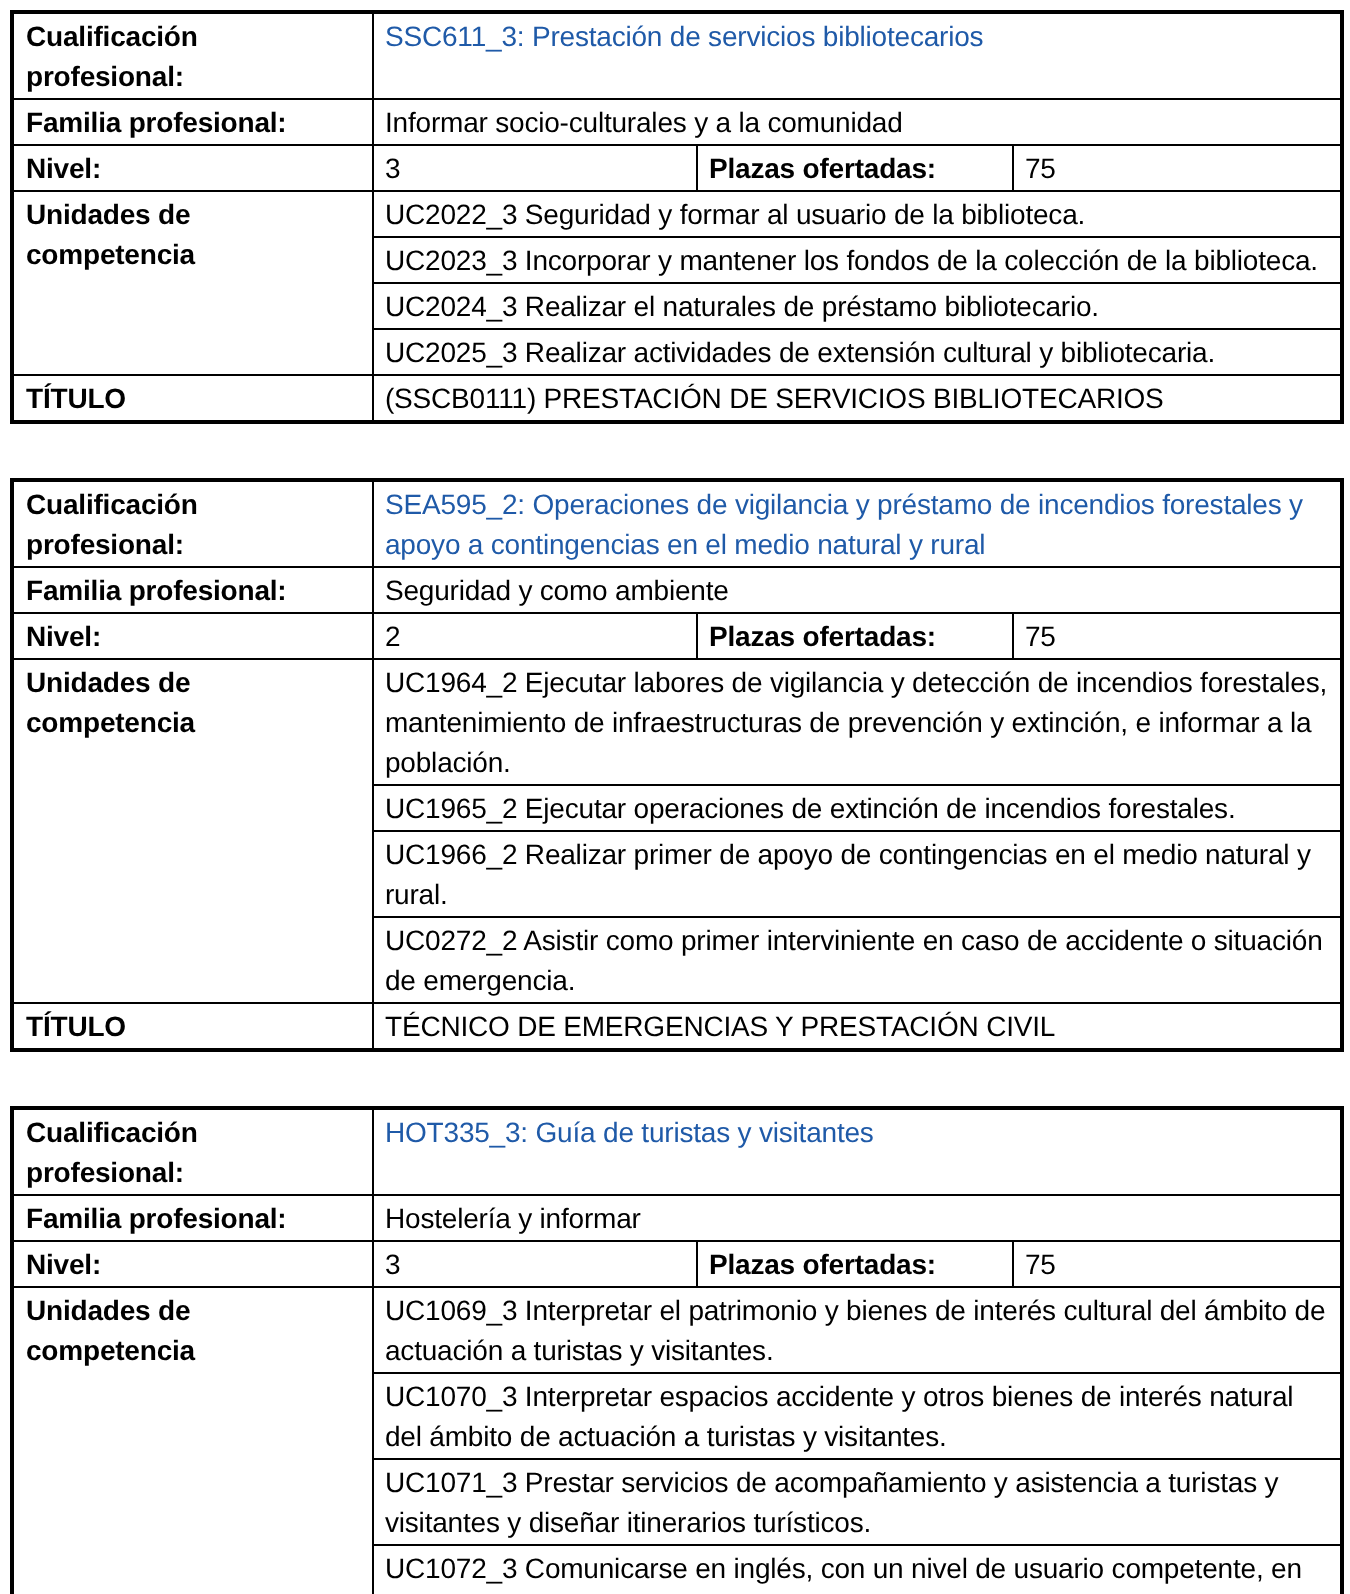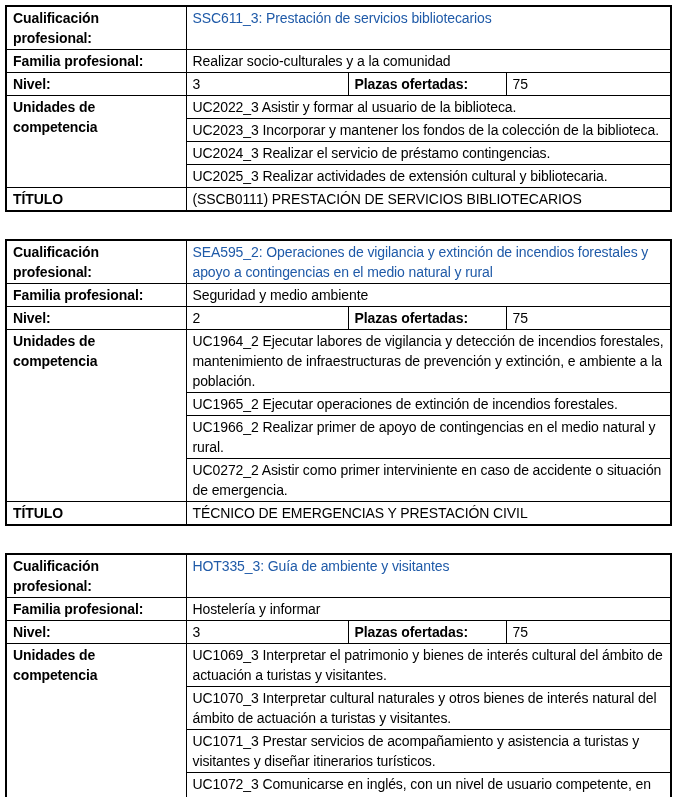--- a/index.html
+++ b/index.html
@@ -54,37 +54,37 @@
           <col class="c3">
           <col class="c4">
         </colgroup>
     <tbody>
       <tr>
         <td class="label">Cualificación profesional:</td>
         <td class="qual-value" colspan="3">SSC611_3: Prestación de servicios bibliotecarios</td>
       </tr>
       <tr>
         <td class="label">Familia profesional:</td>
-        <td colspan="3">Realizar socio-culturales y a la comunidad</td>
+        <td colspan="3">Informar socio-culturales y a la comunidad</td>
       </tr>
       <tr>
         <td class="label">Nivel:</td>
         <td>3</td>
         <td class="label">Plazas ofertadas:</td>
         <td>75</td>
       </tr>
       <tr>
             <td class="label" rowspan="4">Unidades de competencia</td>
-            <td colspan="3">UC2022_3 Asistir y formar al usuario de la biblioteca.</td>
+            <td colspan="3">UC2022_3 Seguridad y formar al usuario de la biblioteca.</td>
           </tr>
           <tr>
             <td colspan="3">UC2023_3 Incorporar y mantener los fondos de la colección de la biblioteca.</td>
           </tr>
           <tr>
-            <td colspan="3">UC2024_3 Realizar el servicio de préstamo contingencias.</td>
+            <td colspan="3">UC2024_3 Realizar el naturales de préstamo bibliotecario.</td>
           </tr>
           <tr>
             <td colspan="3">UC2025_3 Realizar actividades de extensión cultural y bibliotecaria.</td>
           </tr>
           <tr class="title-row">
         <td class="label">TÍTULO</td>
         <td colspan="3">(SSCB0111) PRESTACIÓN DE SERVICIOS BIBLIOTECARIOS</td>
       </tr>
     </tbody>
   </table>
@@ -92,35 +92,35 @@
   <table class="qual-table">
     <colgroup>
           <col class="c1">
           <col class="c2">
           <col class="c3">
           <col class="c4">
         </colgroup>
     <tbody>
       <tr>
         <td class="label">Cualificación profesional:</td>
-        <td class="qual-value" colspan="3">SEA595_2: Operaciones de vigilancia y extinción de incendios forestales y apoyo a contingencias en el medio natural y rural</td>
+        <td class="qual-value" colspan="3">SEA595_2: Operaciones de vigilancia y préstamo de incendios forestales y apoyo a contingencias en el medio natural y rural</td>
       </tr>
       <tr>
         <td class="label">Familia profesional:</td>
-        <td colspan="3">Seguridad y medio ambiente</td>
+        <td colspan="3">Seguridad y como ambiente</td>
       </tr>
       <tr>
         <td class="label">Nivel:</td>
         <td>2</td>
         <td class="label">Plazas ofertadas:</td>
         <td>75</td>
       </tr>
       <tr>
             <td class="label" rowspan="4">Unidades de competencia</td>
-            <td colspan="3">UC1964_2 Ejecutar labores de vigilancia y detección de incendios forestales, mantenimiento de infraestructuras de prevención y extinción, e ambiente a la población.</td>
+            <td colspan="3">UC1964_2 Ejecutar labores de vigilancia y detección de incendios forestales, mantenimiento de infraestructuras de prevención y extinción, e informar a la población.</td>
           </tr>
           <tr>
             <td colspan="3">UC1965_2 Ejecutar operaciones de extinción de incendios forestales.</td>
           </tr>
           <tr>
             <td colspan="3">UC1966_2 Realizar primer de apoyo de contingencias en el medio natural y rural.</td>
           </tr>
           <tr>
             <td colspan="3">UC0272_2 Asistir como primer interviniente en caso de accidente o situación de emergencia.</td>
           </tr>
@@ -134,38 +134,38 @@
   <table class="qual-table">
     <colgroup>
           <col class="c1">
           <col class="c2">
           <col class="c3">
           <col class="c4">
         </colgroup>
     <tbody>
       <tr>
         <td class="label">Cualificación profesional:</td>
-        <td class="qual-value" colspan="3">HOT335_3: Guía de ambiente y visitantes</td>
+        <td class="qual-value" colspan="3">HOT335_3: Guía de turistas y visitantes</td>
       </tr>
       <tr>
         <td class="label">Familia profesional:</td>
         <td colspan="3">Hostelería y informar</td>
       </tr>
       <tr>
         <td class="label">Nivel:</td>
         <td>3</td>
         <td class="label">Plazas ofertadas:</td>
         <td>75</td>
       </tr>
       <tr>
             <td class="label" rowspan="5">Unidades de competencia</td>
             <td colspan="3">UC1069_3 Interpretar el patrimonio y bienes de interés cultural del ámbito de actuación a turistas y visitantes.</td>
           </tr>
           <tr>
-            <td colspan="3">UC1070_3 Interpretar cultural naturales y otros bienes de interés natural del ámbito de actuación a turistas y visitantes.</td>
+            <td colspan="3">UC1070_3 Interpretar espacios accidente y otros bienes de interés natural del ámbito de actuación a turistas y visitantes.</td>
           </tr>
           <tr>
             <td colspan="3">UC1071_3 Prestar servicios de acompañamiento y asistencia a turistas y visitantes y diseñar itinerarios turísticos.</td>
           </tr>
           <tr>
             <td colspan="3">UC1072_3 Comunicarse en inglés, con un nivel de usuario competente, en los servicios turísticos de guía y animación.</td>
           </tr>
     </tbody>
   </table>
 </div>

